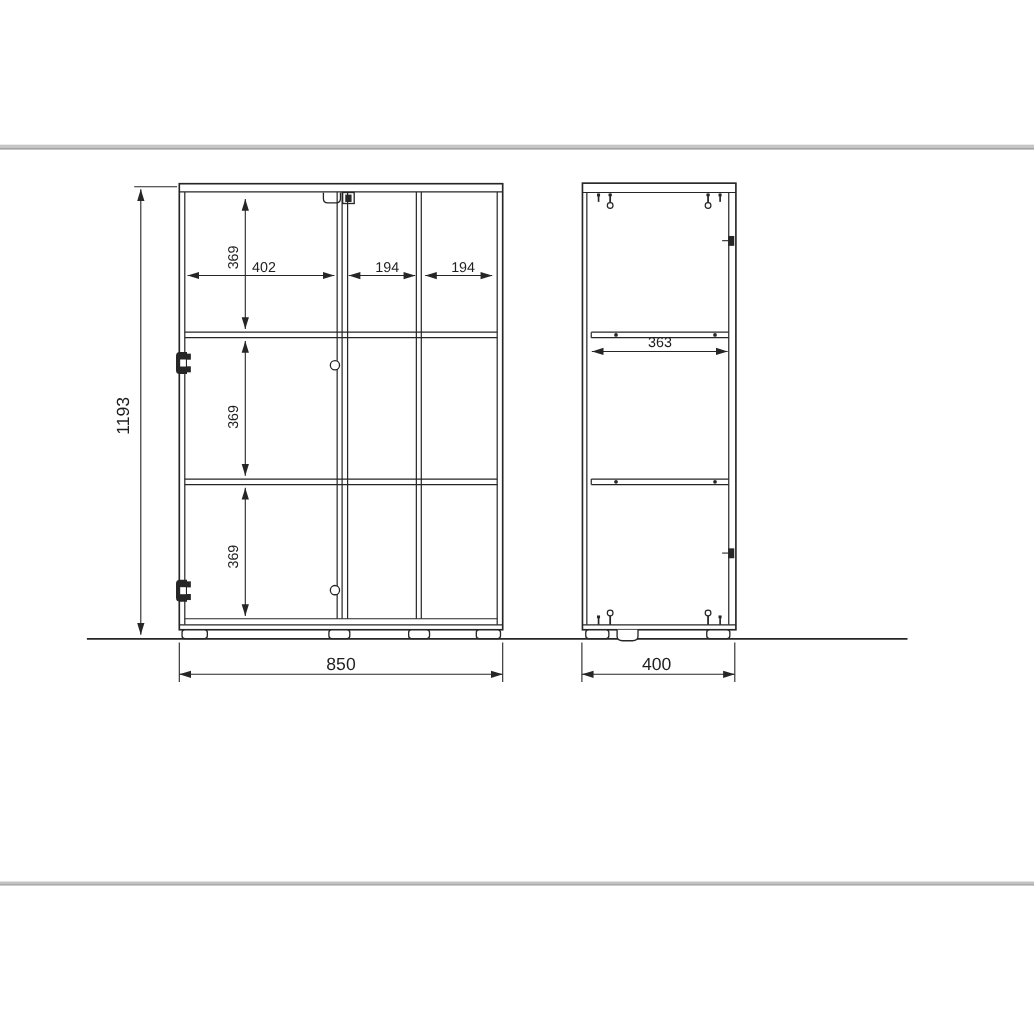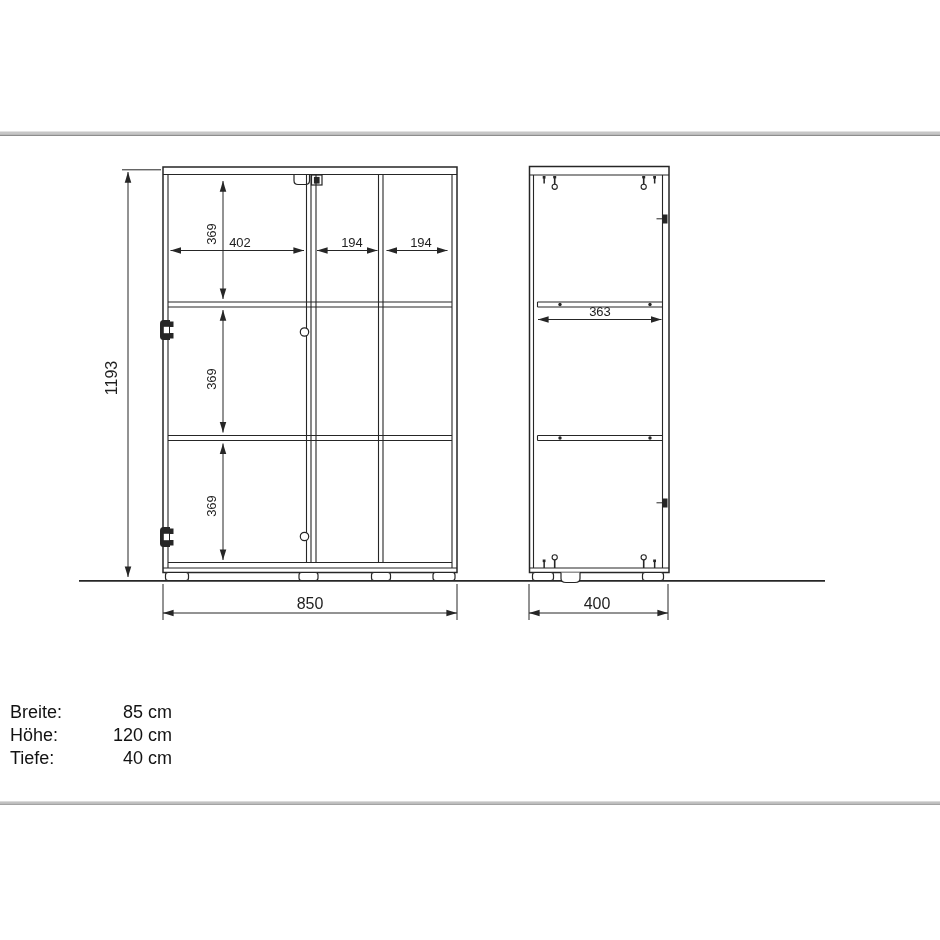--- a/index.html
+++ b/index.html
@@ -193,27 +193,13 @@
       <line x1="668" y1="584" x2="668" y2="620"></line>
       <line x1="529" y1="613" x2="668" y2="613" marker-start="url(#arr)" marker-end="url(#arr)"></line>
     </g>
   </g>
   <g>
     <text class="dim-sm" text-anchor="middle" x="600" y="315.5">363</text>
     <text class="dim-lg" text-anchor="middle" x="597" y="609">400</text>
   </g>
 </svg>
 
-  <div class="specs">
-    <div class="spec-row">
-      <span class="spec-label">Breite:</span>
-      <span class="spec-value">85 cm</span>
-    </div>
-    <div class="spec-row">
-      <span class="spec-label">Höhe:</span>
-      <span class="spec-value">120 cm</span>
-    </div>
-    <div class="spec-row">
-      <span class="spec-label">Tiefe:</span>
-      <span class="spec-value">40 cm</span>
-    </div>
-  </div>
 </div>
 
 </body></html>

